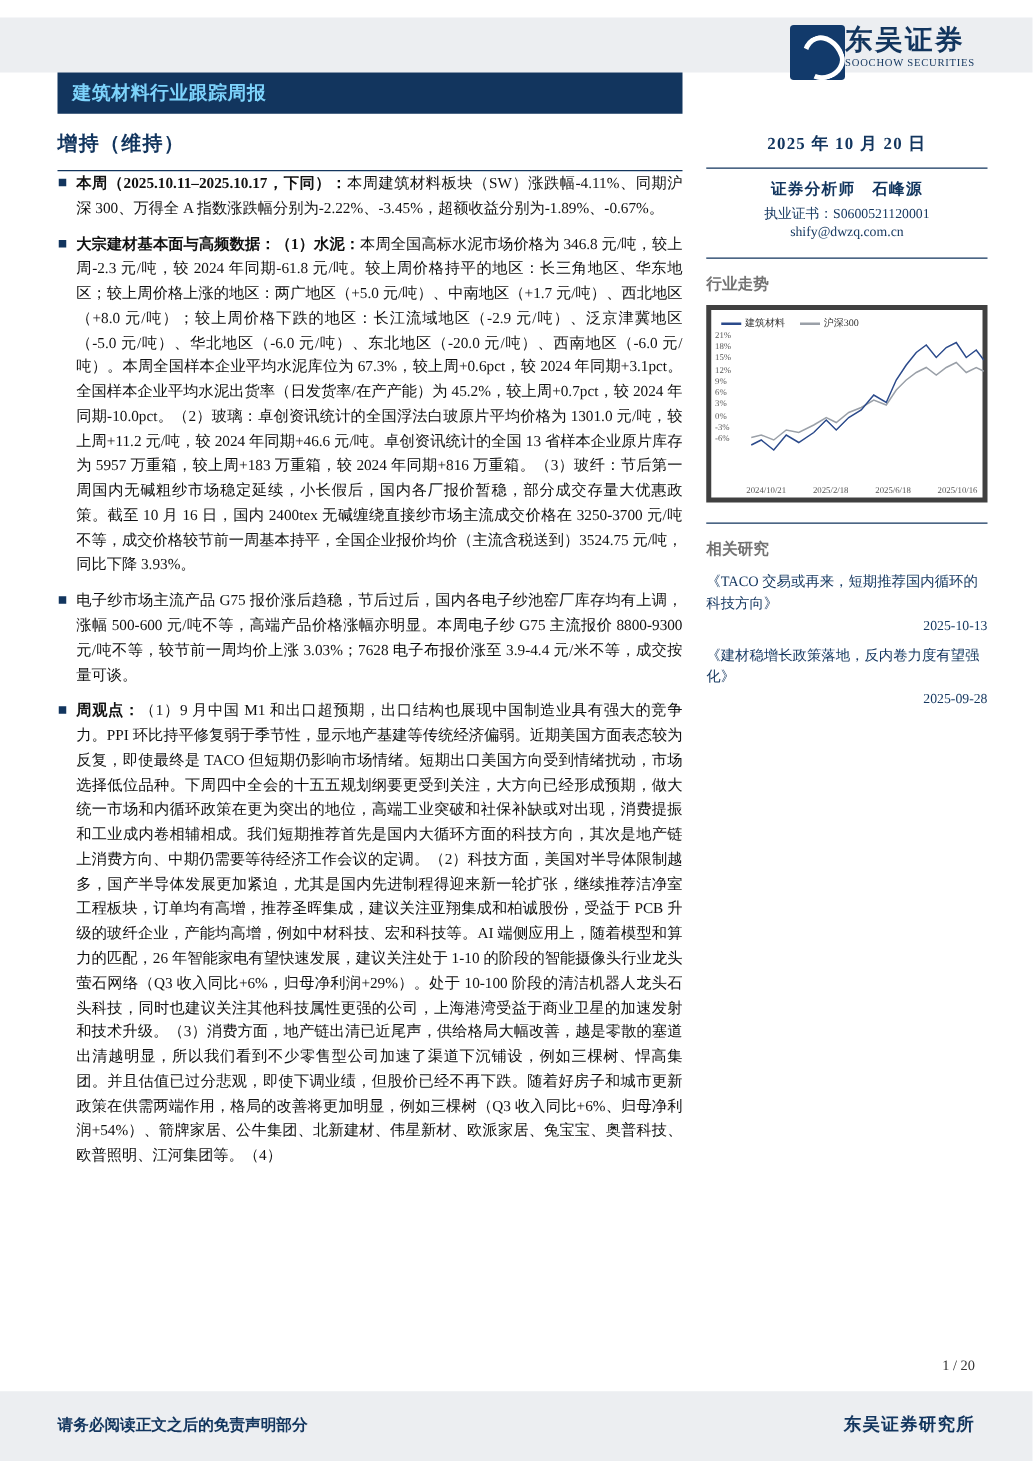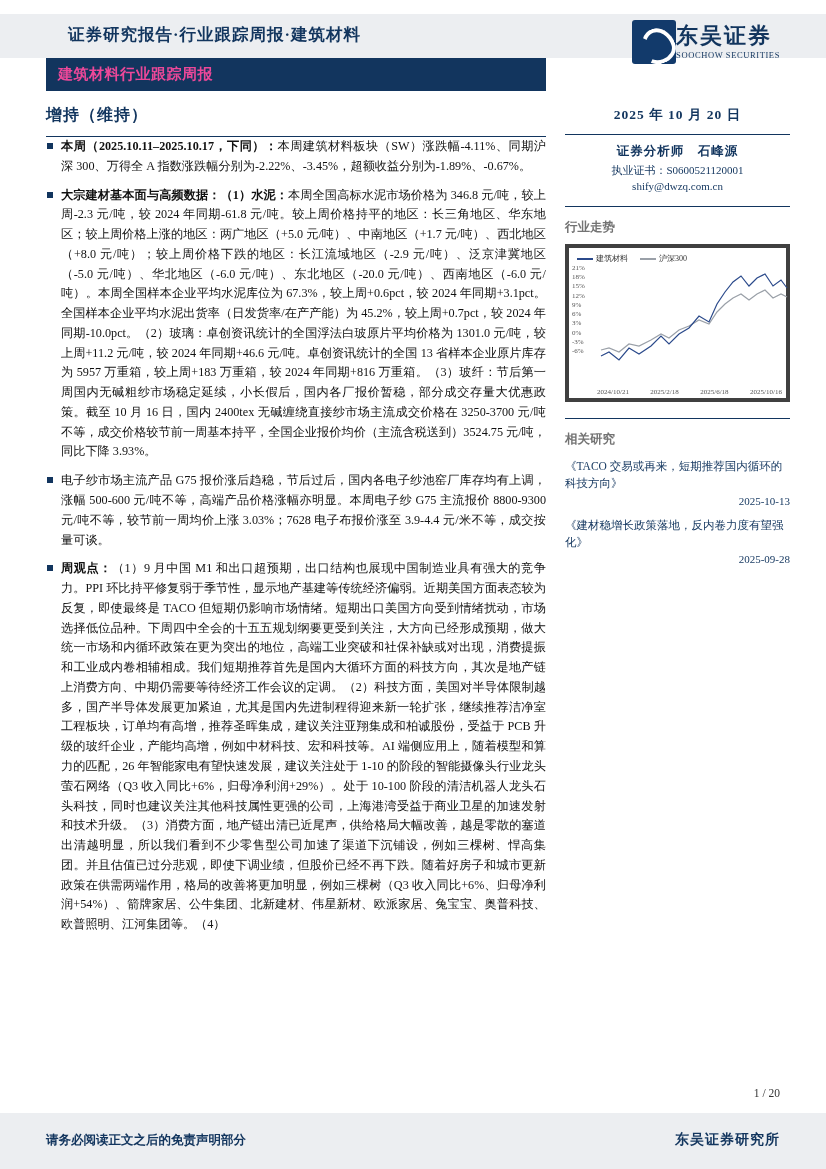--- a/index.html
+++ b/index.html
@@ -17,36 +17,36 @@
   .hdr-band{
     position:absolute;left:0;top:14px;width:826px;height:44px;
     background:#eceef1;
   }
   .hdr-title{
     position:absolute;left:68px;top:24px;
     font-size:16.5px;font-weight:bold;color:#12355e;letter-spacing:1px;
   }
   .logo-wrap{
     position:absolute;right:46px;top:20px;
-    display:flex;align-items:center;
+    display:flex;
   }
   .logo-mark{width:44px;height:44px;background:#123a6b;border-radius:3px;position:relative;}
   .logo-mark:before{
     content:"";position:absolute;left:9px;top:8px;width:26px;height:28px;
     border:4px solid #ffffff;border-radius:50% 50% 50% 50%/60% 60% 40% 40%;
     border-left-color:transparent;transform:rotate(-20deg);
   }
   .logo-txt{line-height:1.05;}
   .logo-cn{font-size:22px;font-weight:bold;color:#12355e;letter-spacing:2px;}
   .logo-en{font-size:8.5px;color:#12355e;letter-spacing:.6px;margin-top:3px;}
 
   
   .left{position:absolute;left:46px;top:58px;width:500px;}
   .band-blue{
-    background:#12355e;color:#ec4899;font-size:15px;font-weight:bold;
+    background:#12355e;color:#7dd3fc;font-size:15px;font-weight:bold;
     padding:7px 10px 7px 12px;letter-spacing:.5px;
   }
   .main-title{
     font-size:24px;font-weight:bold;color:#12355e;line-height:1.35;
     margin-top:10px;letter-spacing:.5px;
   }
   .rating{
     font-size:16px;color:#12355e;font-weight:bold;margin-top:14px;letter-spacing:1px;
   }
   .hr-thin{border:0;border-top:1px solid #12355e;margin:10px 0 0 0;}
@@ -93,21 +93,20 @@
   .foot-left{position:absolute;left:46px;bottom:20px;font-size:12.5px;color:#12355e;font-weight:bold;}
   .foot-right{position:absolute;right:46px;bottom:20px;font-size:14px;color:#12355e;font-weight:bold;letter-spacing:1px;}
   .pageno{position:absolute;right:46px;bottom:70px;font-size:11.5px;color:#333;text-align:center;}
 </style>
 </head>
 <body>
 
 <div class="page">
 
   <div class="hdr-band"></div>
-  <div class="hdr-title">证券研究报告·行业跟踪周报·建筑材料</div>
 
   <div class="logo-wrap">
     <div class="logo-mark"></div>
     <div class="logo-txt">
       <div class="logo-cn">东吴证券</div>
       <div class="logo-en">SOOCHOW SECURITIES</div>
     </div>
   </div>
 
   <div class="left">

